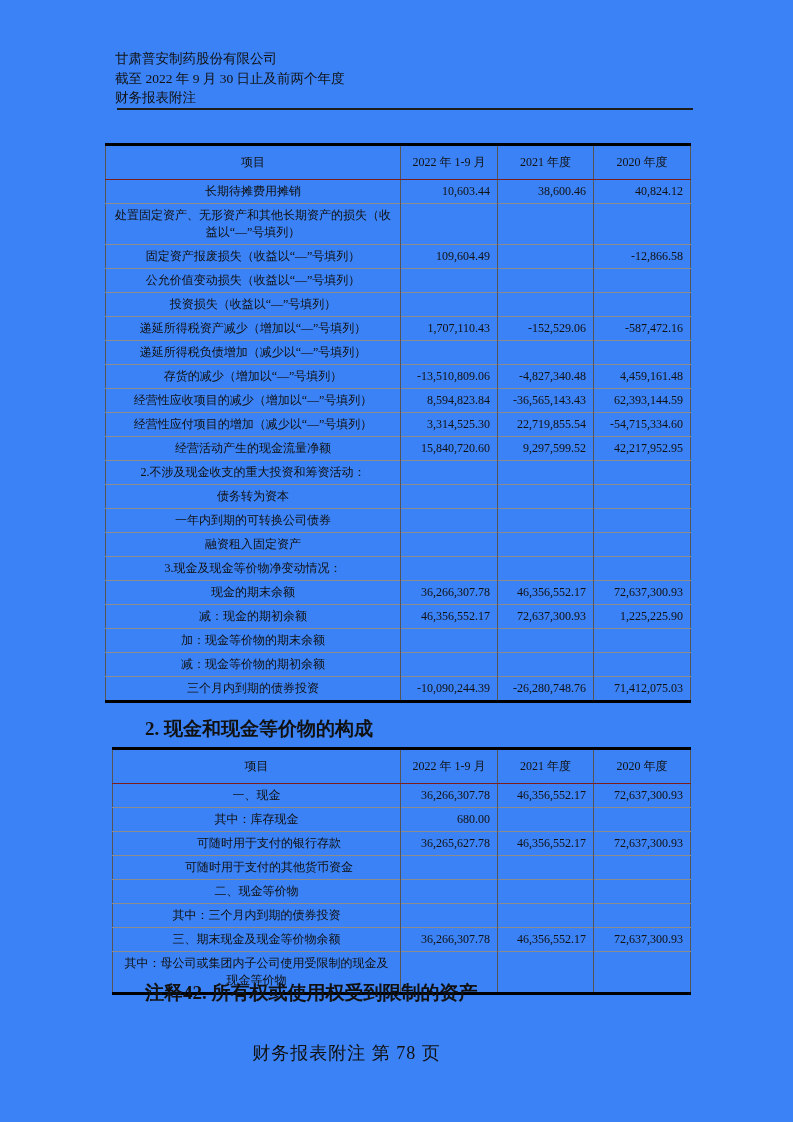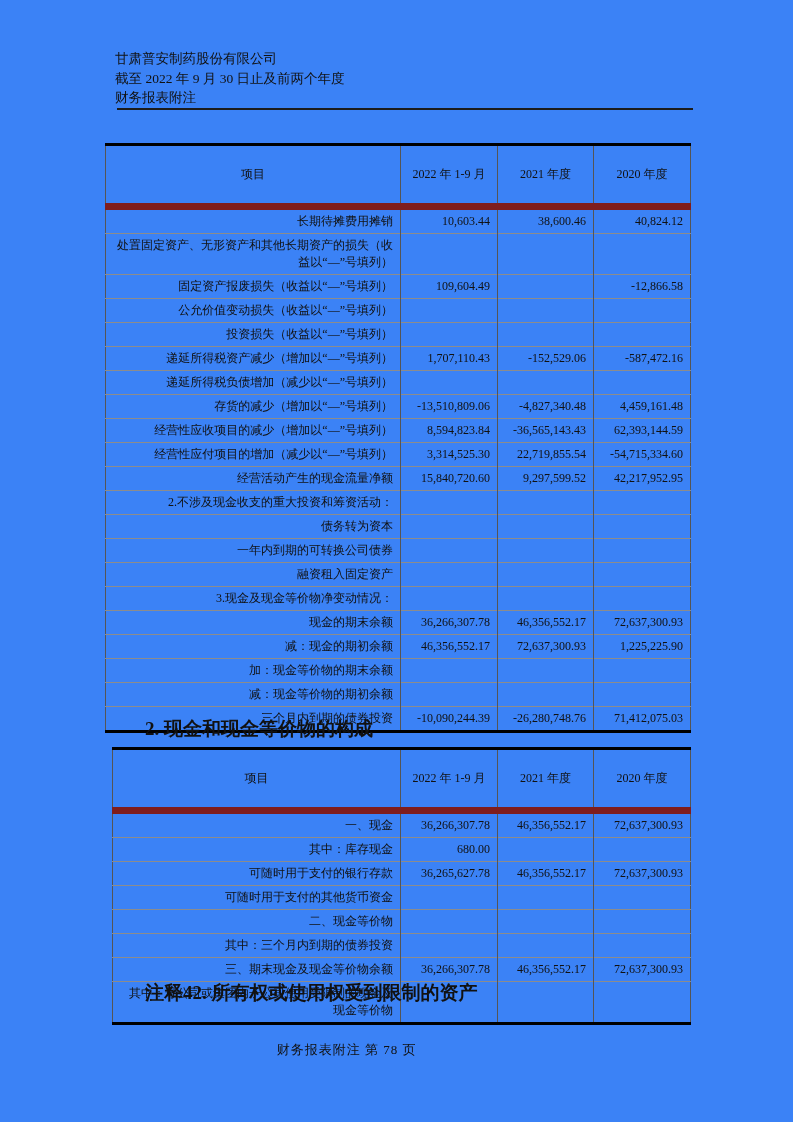--- a/index.html
+++ b/index.html
@@ -18,46 +18,46 @@
   .tbl-wrap2 { position:absolute; left:112px; top:747px; width:578px; }
 
   table.fin {
     border-collapse:collapse; table-layout:fixed; width:100%;
     font-size:12px; line-height:17px;
     border-top:3px solid #000; border-bottom:3px solid #000;
     border-left:1px solid #555; border-right:1px solid #555;
   }
   table.fin th {
     font-weight:normal; text-align:center;
-    padding:20px 4px;
+    padding:8px 4px;
     border-left:1px solid #555;
-    border-bottom:7px solid #7f1d1d;
+    border-bottom:1px solid #7f1d1d;
   }
   table.fin td {
     padding:3px 7px;
     border-left:1px solid #555;
     border-top:1px solid #8c8c8c;
     overflow:hidden;
   }
   table.fin th:first-child, table.fin td:first-child { border-left:none; }
   table.fin tbody tr:first-child td { border-top:none; }
-  td.item { text-align:right; padding-left:8px; }
+  td.item { text-align:center; padding-left:8px; }
   td.item.indent { padding-left:32px; }
   td.num  { text-align:right; font-variant-numeric:tabular-nums; white-space:nowrap; }
 
   .section-title {
     position:absolute; left:145px;
     font-size:19px; font-weight:bold; line-height:20px;
   }
   #section2-title { top:719px; }
   #note42-title  { top:983px; }
 
   .page-footer {
     position:absolute; left:0; top:1041px; width:693px;
-    text-align:center; font-size:13px; letter-spacing:1px;
+    text-align:center; font-size:18px; letter-spacing:1px;
   }
 </style>
 </head>
 <body>
 
 <div class="page">
 
   <div class="header-block">
     <div>甘肃普安制药股份有限公司</div>
     <div>截至 2022 年 9 月 30 日止及前两个年度</div>

